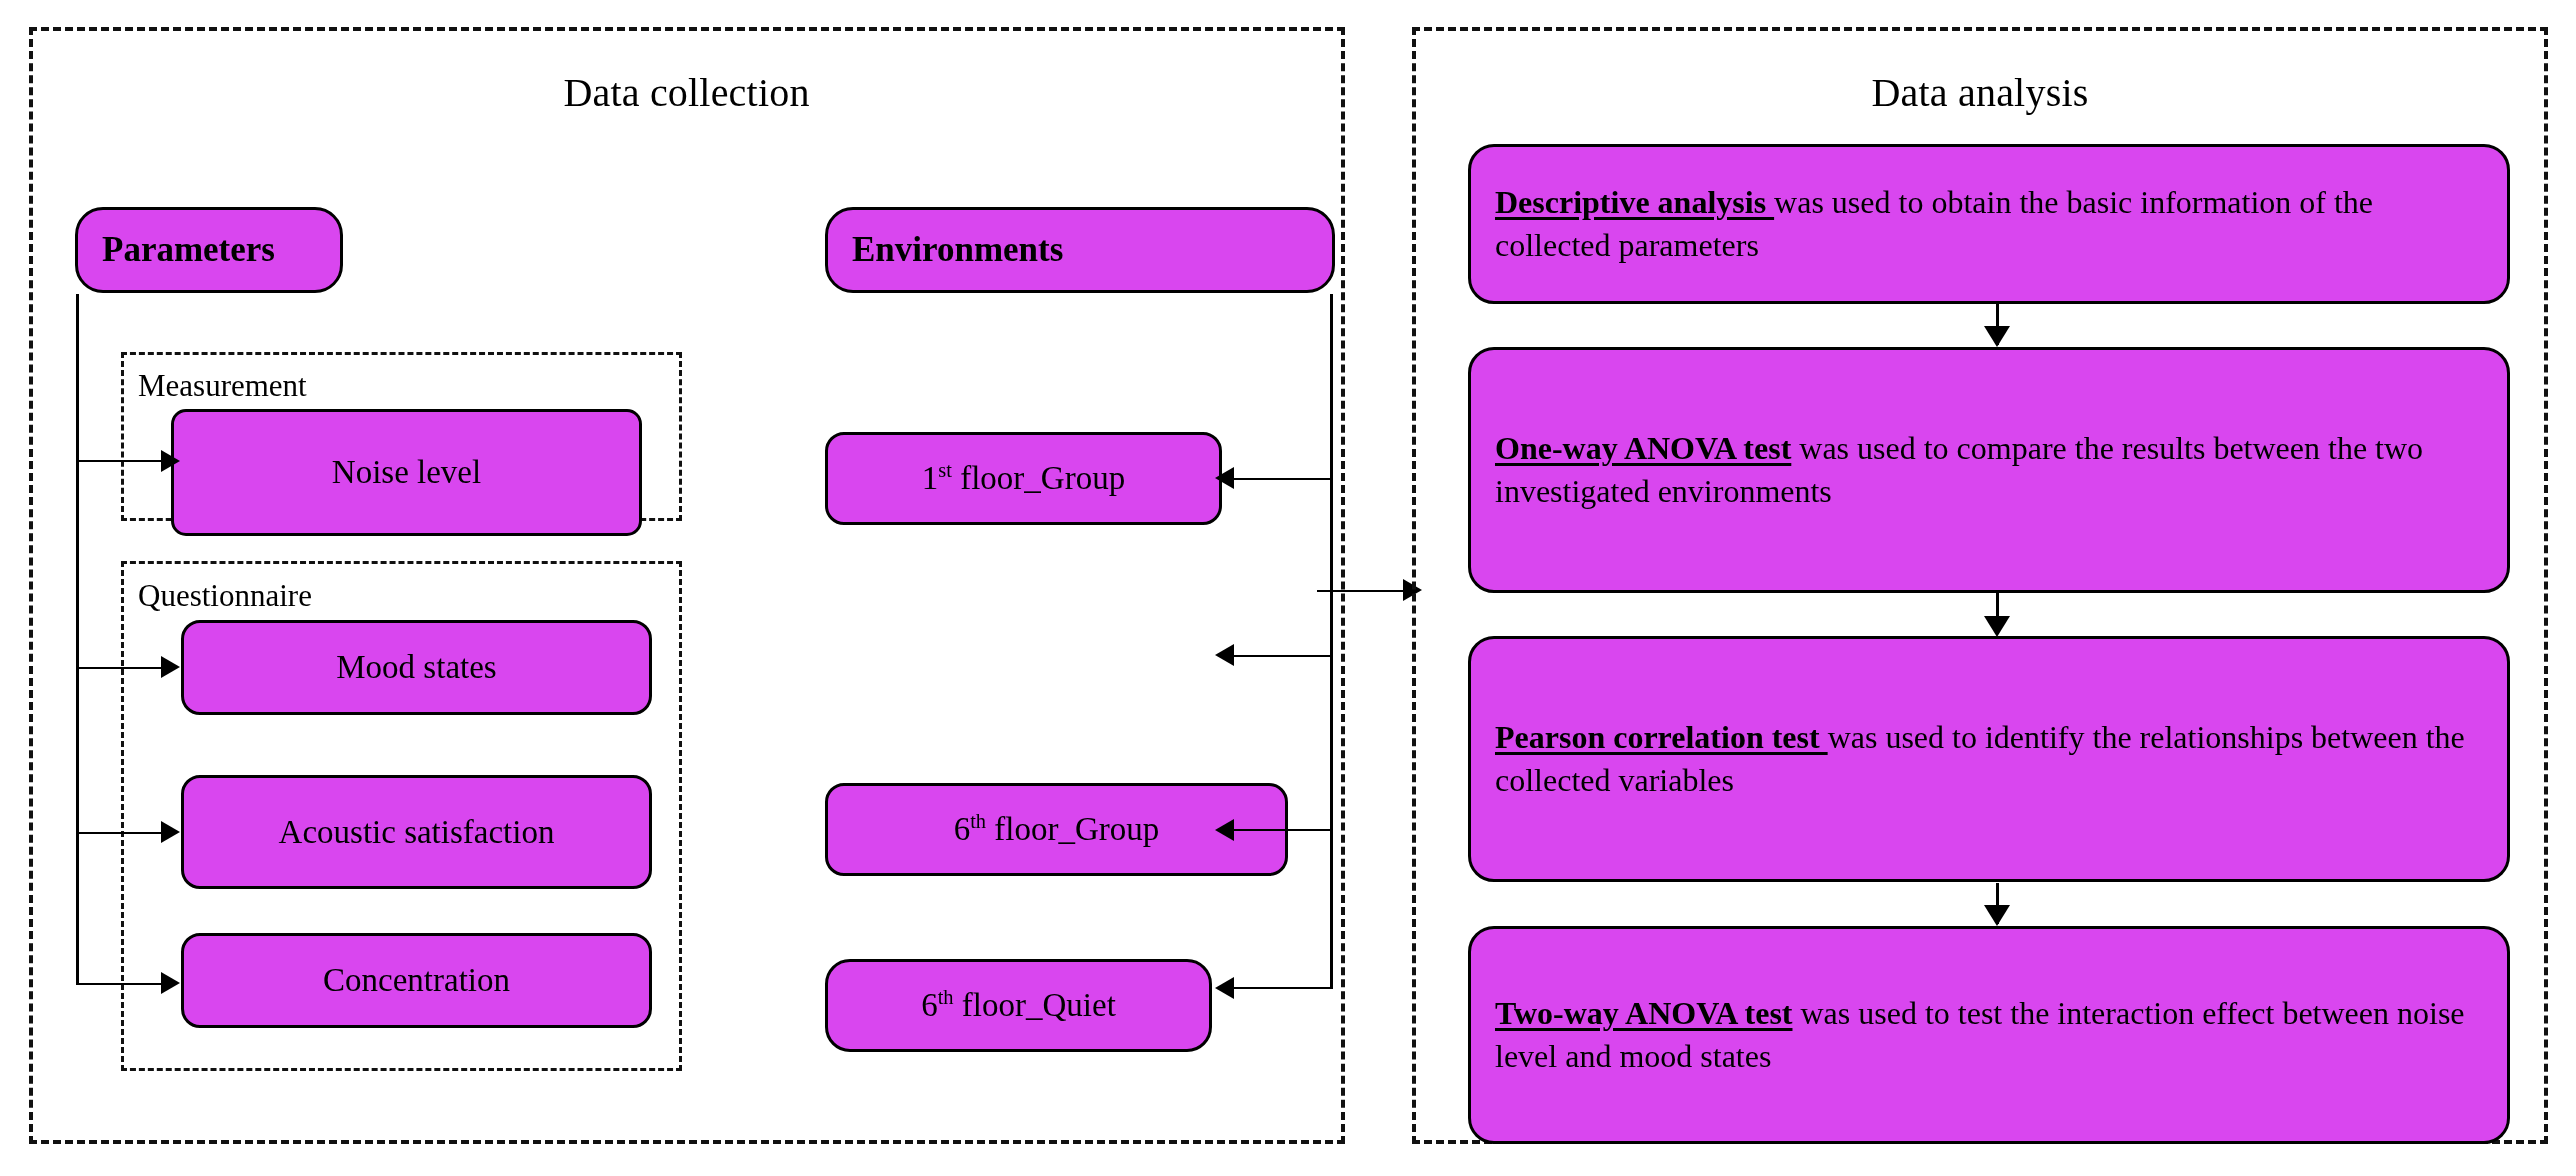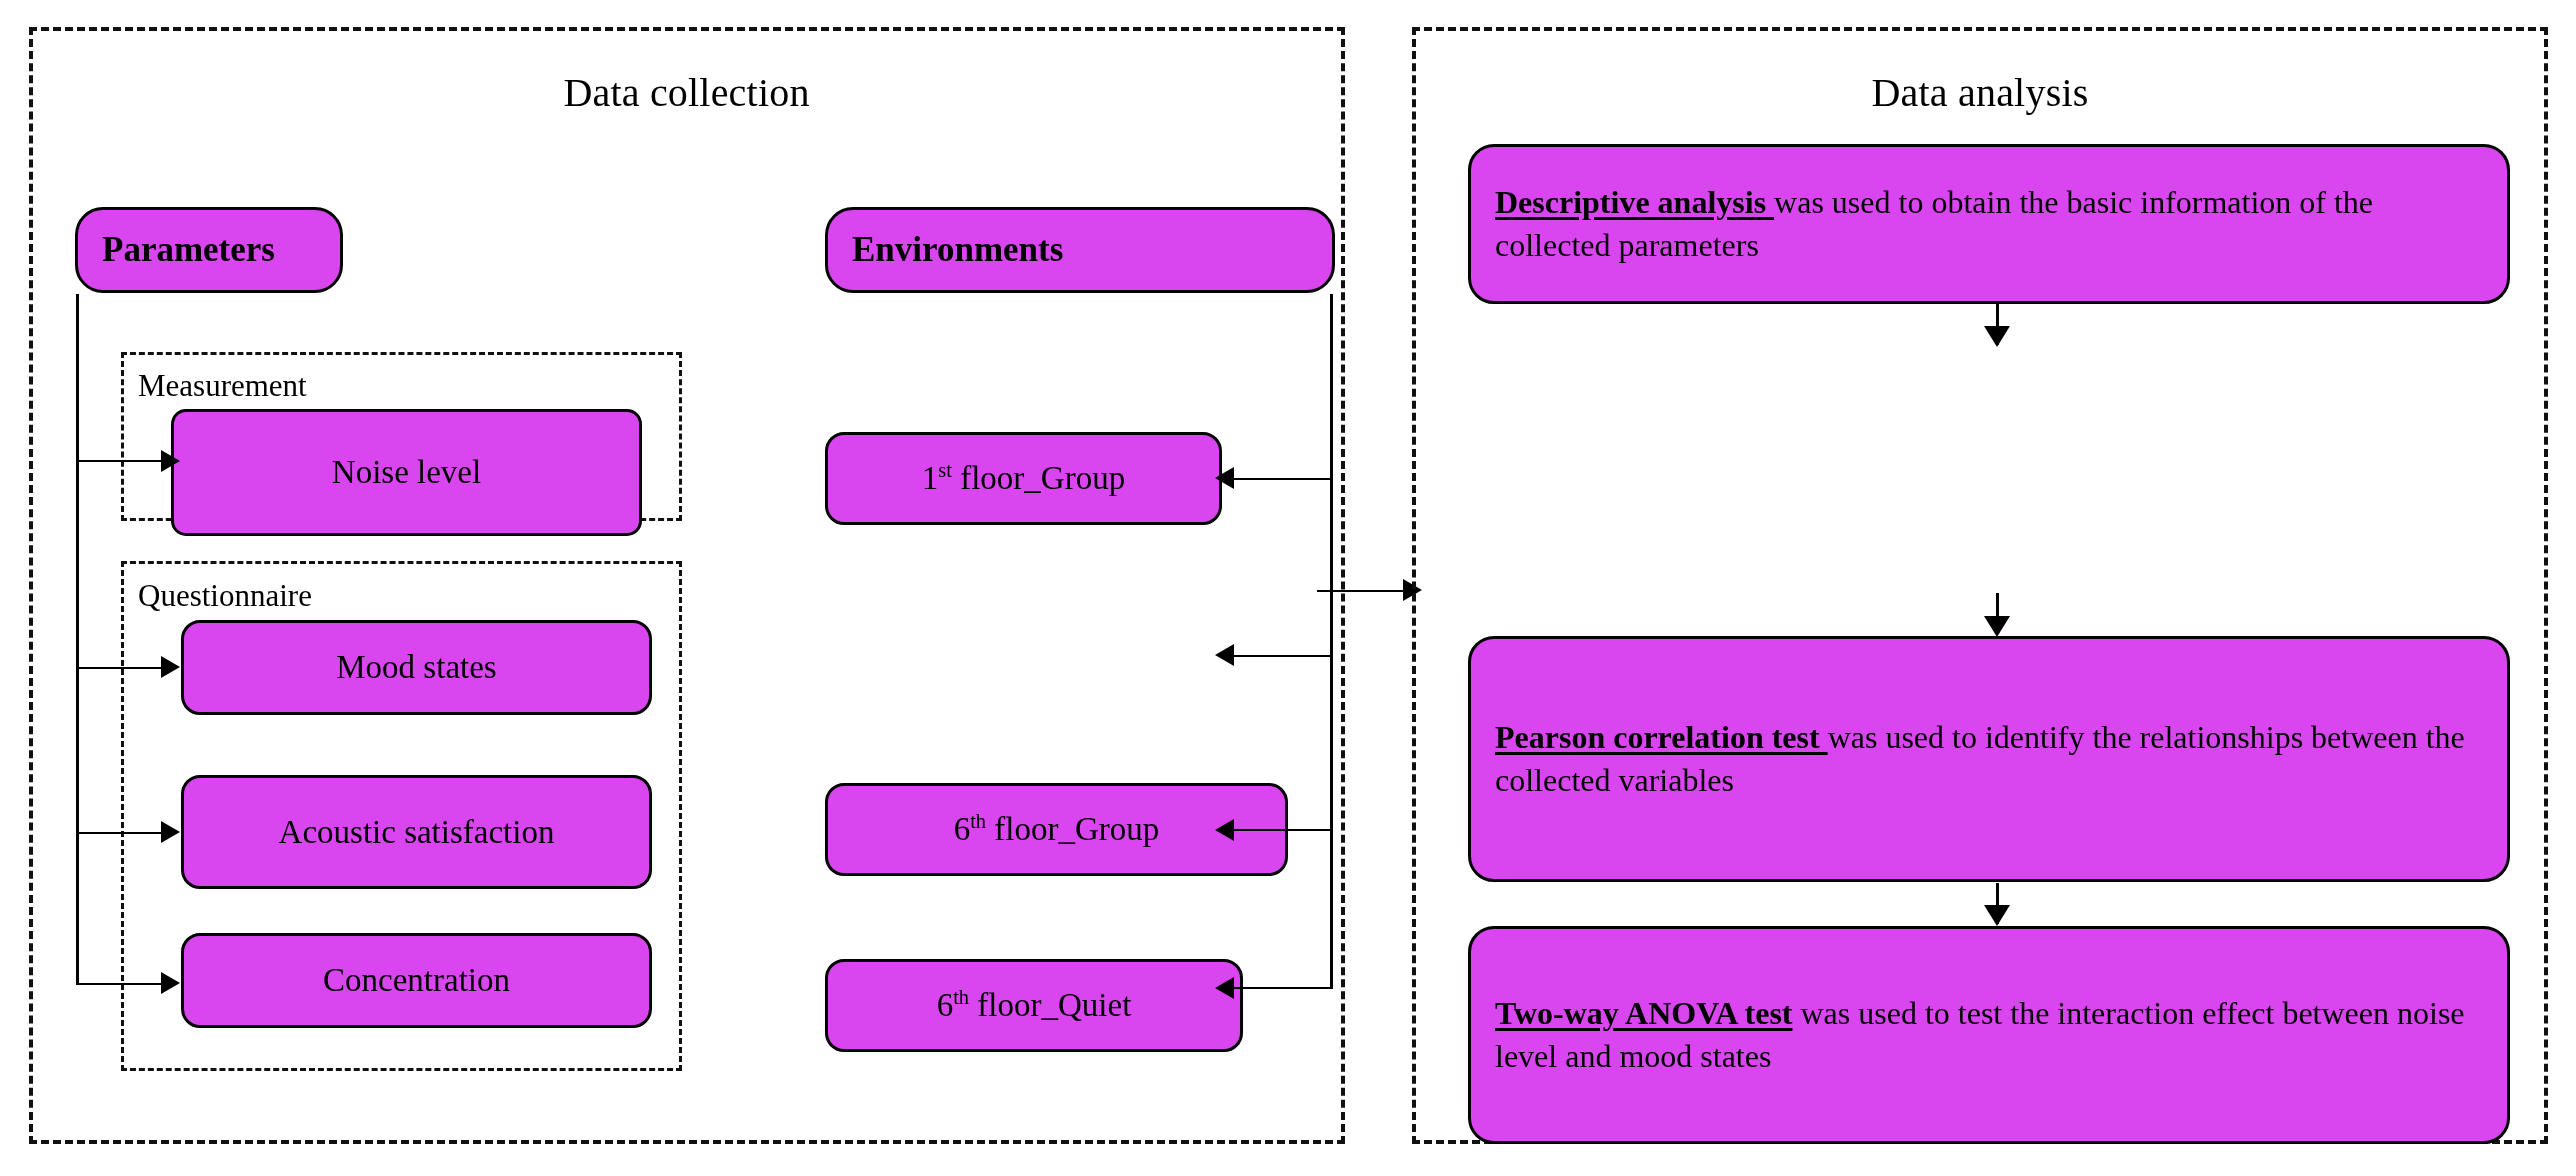--- a/index.html
+++ b/index.html
@@ -192,21 +192,21 @@
   <div class="arrow-left" style="left:1215px; top:644px;"></div>
 
   <div class="rbox" style="left:825px; top:783px; width:463px; height:93px;">
     <span>
       <span>6</span><sup>th</sup><span> floor_Group</span>
     </span>
   </div>
   <div class="hline" style="left:1232px; top:829px; width:99px;"></div>
   <div class="arrow-left" style="left:1215px; top:819px;"></div>
 
-  <div class="rbox" style="left:825px; top:959px; width:418px; height:93px;">
+  <div class="rbox" style="left:825px; top:959px; width:387px; height:93px;border-radius:25px;">
     <span>
       <span>6</span><sup>th</sup><span> floor_Quiet</span>
     </span>
   </div>
   <div class="hline" style="left:1232px; top:987px; width:99px;"></div>
   <div class="arrow-left" style="left:1215px; top:977px;"></div>
 
   <div class="hline" style="left:1317px; top:590px; width:91px;"></div>
   <div class="arrow-right" style="left:1403px; top:579px;"></div>
 
@@ -215,20 +215,25 @@
   </div>
 
   <div class="rbox analysis" style="left:1468px; top:144px; width:1042px; height:160px;">
     <div>
       <span class="lead">Descriptive analysis </span><span>was used to obtain the basic information of the collected parameters</span>
     </div>
   </div>
   <div class="vline thick" style="left:1996px; top:304px; height:41px;"></div>
   <div class="arrow-down" style="left:1984px; top:326px;"></div>
 
+  <div class="rbox analysis" style="left:1468px; top:347px; width:1042px; height:246px;">
+    <div>
+      <span class="lead">One-way ANOVA test</span><span> was used to compare the results between the two investigated environments</span>
+    </div>
+  </div>
   <div class="vline thick" style="left:1996px; top:593px; height:41px;"></div>
   <div class="arrow-down" style="left:1984px; top:616px;"></div>
 
   <div class="rbox analysis" style="left:1468px; top:636px; width:1042px; height:246px;">
     <div>
       <span class="lead">Pearson correlation test </span><span>was used to identify the relationships between the collected variables</span>
     </div>
   </div>
   <div class="vline thick" style="left:1996px; top:883px; height:41px;"></div>
   <div class="arrow-down" style="left:1984px; top:905px;"></div>

